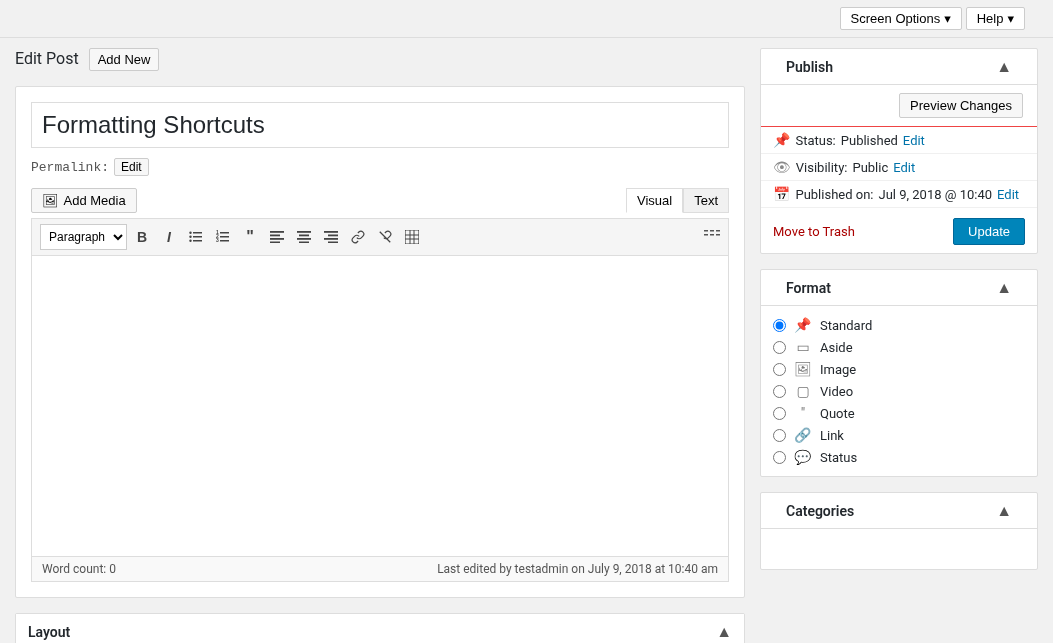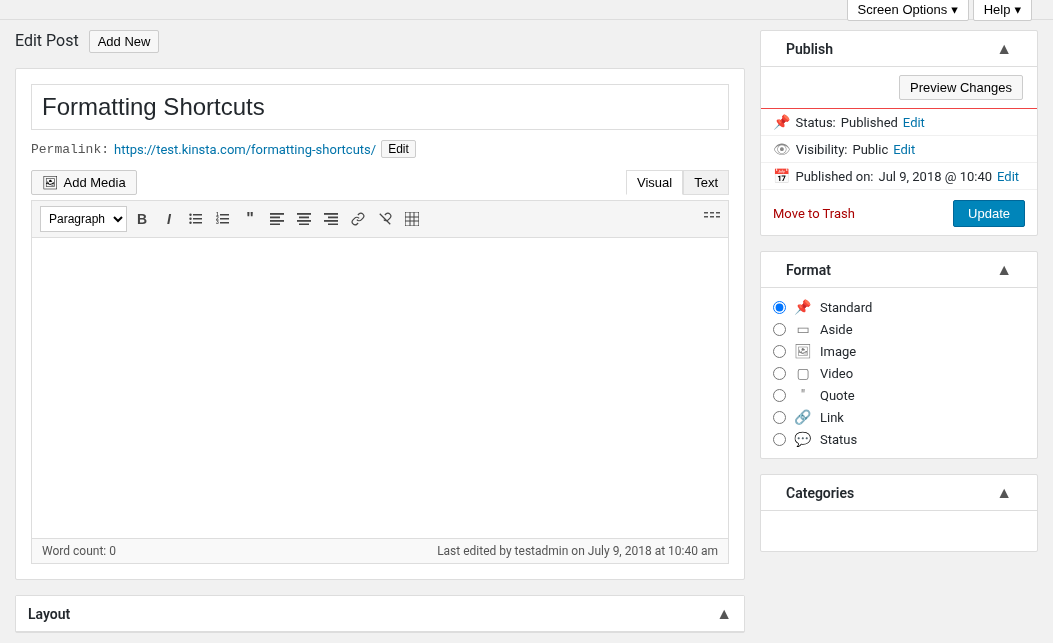--- a/index.html
+++ b/index.html
@@ -4,22 +4,22 @@
   <style>
     * { box-sizing: border-box; margin: 0; padding: 0; }
     body { font-family: -apple-system, BlinkMacSystemFont, "Segoe UI", Roboto, sans-serif; font-size: 13px; background: #f1f1f1; color: #23282d; }
 
     
     #top-bar {
       display: flex;
       justify-content: flex-end;
       align-items: center;
       background: #f1f1f1;
-      padding: 0 21px;
-      height: 20px;
+      padding: 0 28px;
+      height: 38px;
       border-bottom: 1px solid #ddd;
       gap: 4px;
     }
     .top-bar-btn {
       background: #fff;
       border: 1px solid #ccc;
       padding: 3px 10px;
       cursor: pointer;
       font-size: 13px;
       border-radius: 2px;
@@ -324,21 +324,20 @@
       <button class="add-new-btn">Add New</button>
     </div>
 
     <div id="post-editor">
       
       <input id="post-title" type="text" value="Formatting Shortcuts" style="">
 
       
       <div id="permalink-row">
         <span>Permalink:</span>
-        <a href="#">https://test.kinsta.com/formatting-shortcuts/</a>
         <button class="edit-btn">Edit</button>
       </div>
 
       
       <div id="editor-toolbar">
         <button id="add-media-btn">
           <span>🖼</span>
           <span>Add Media</span>
         </button>
         <div id="visual-text-tabs">

